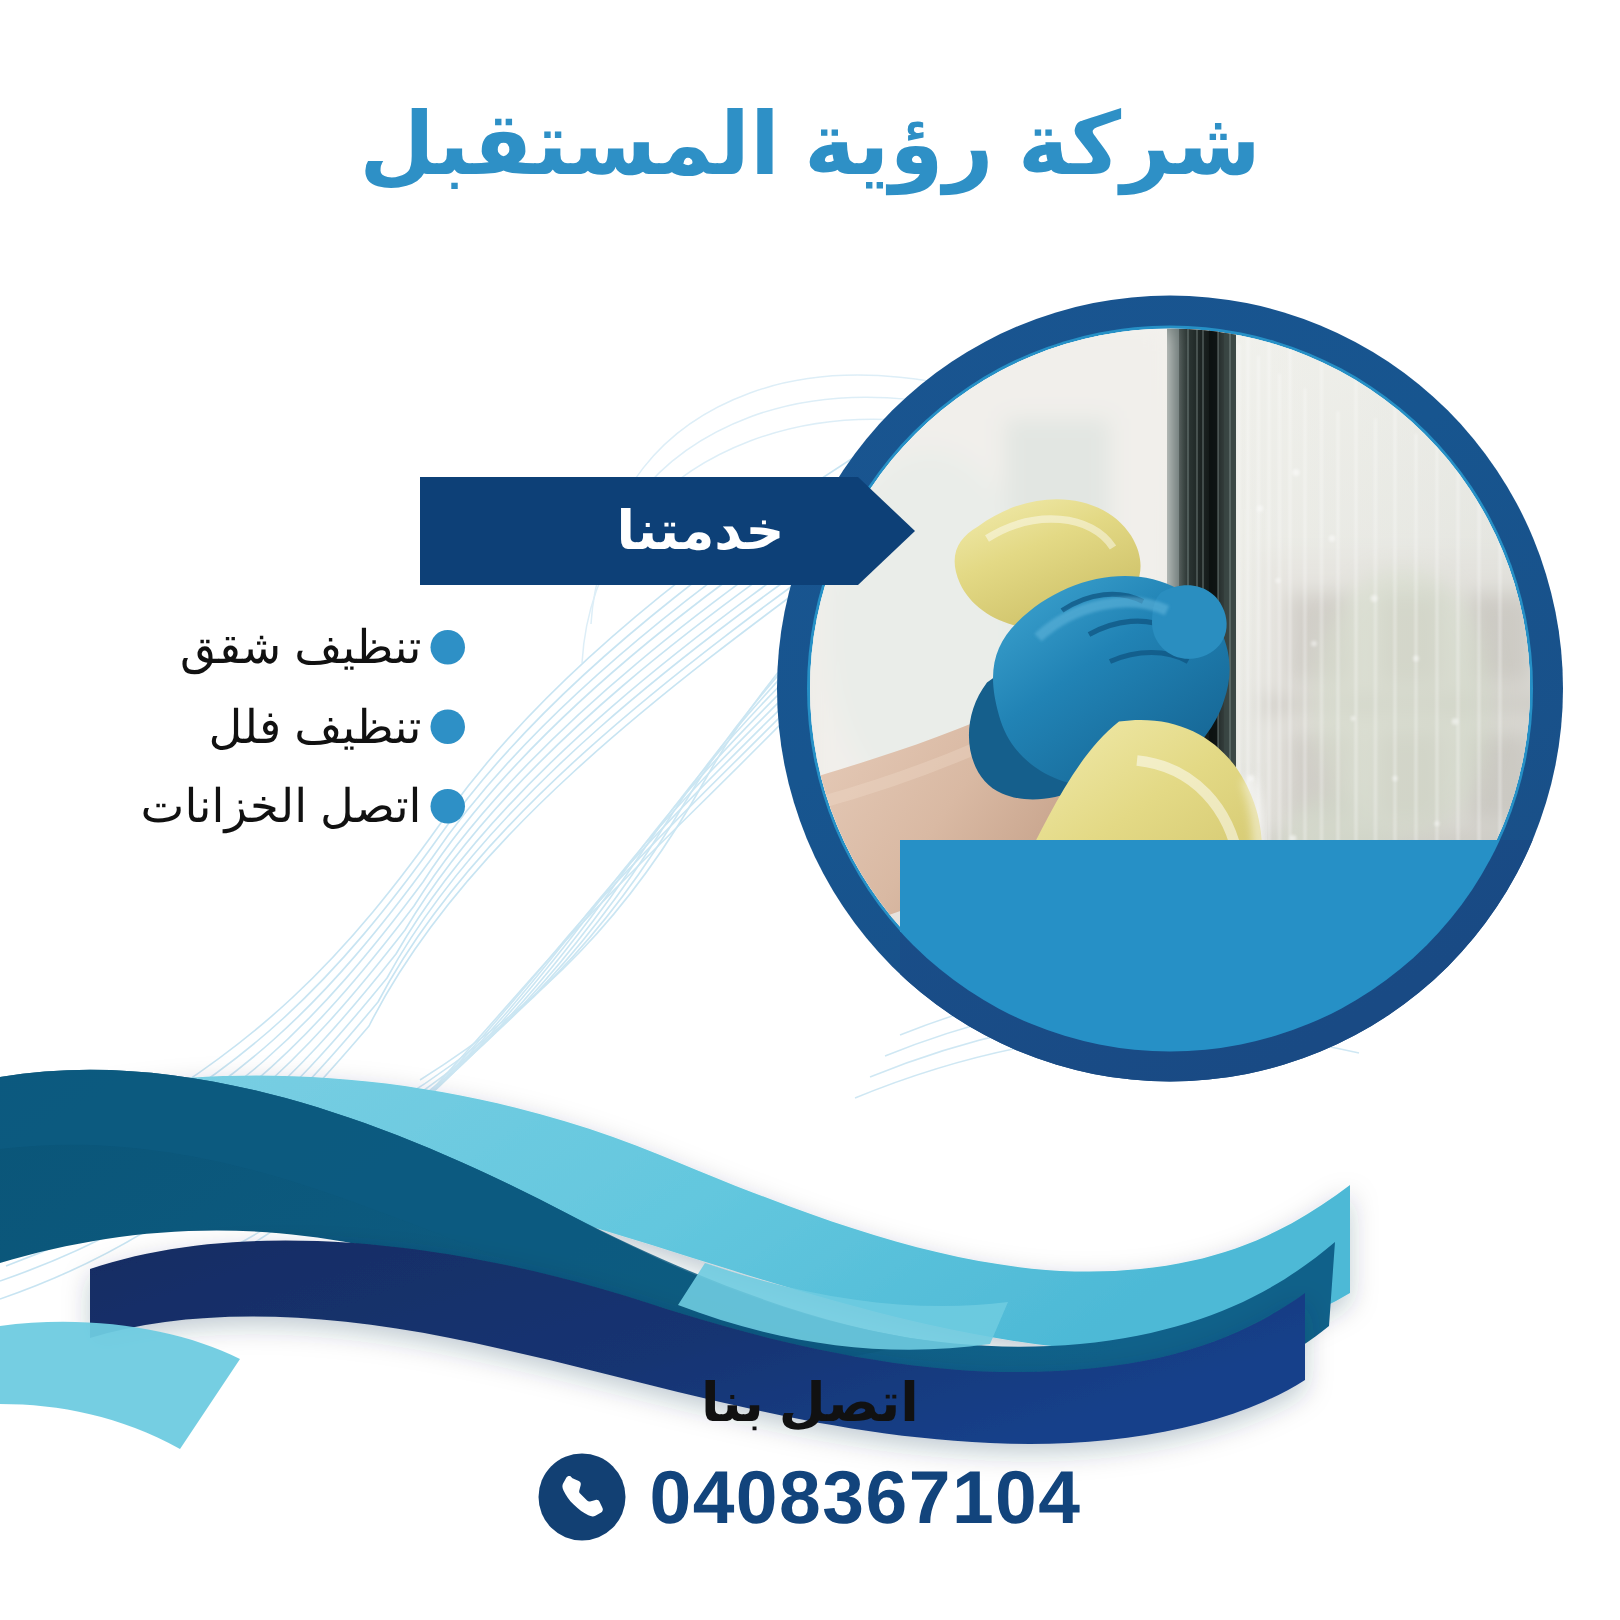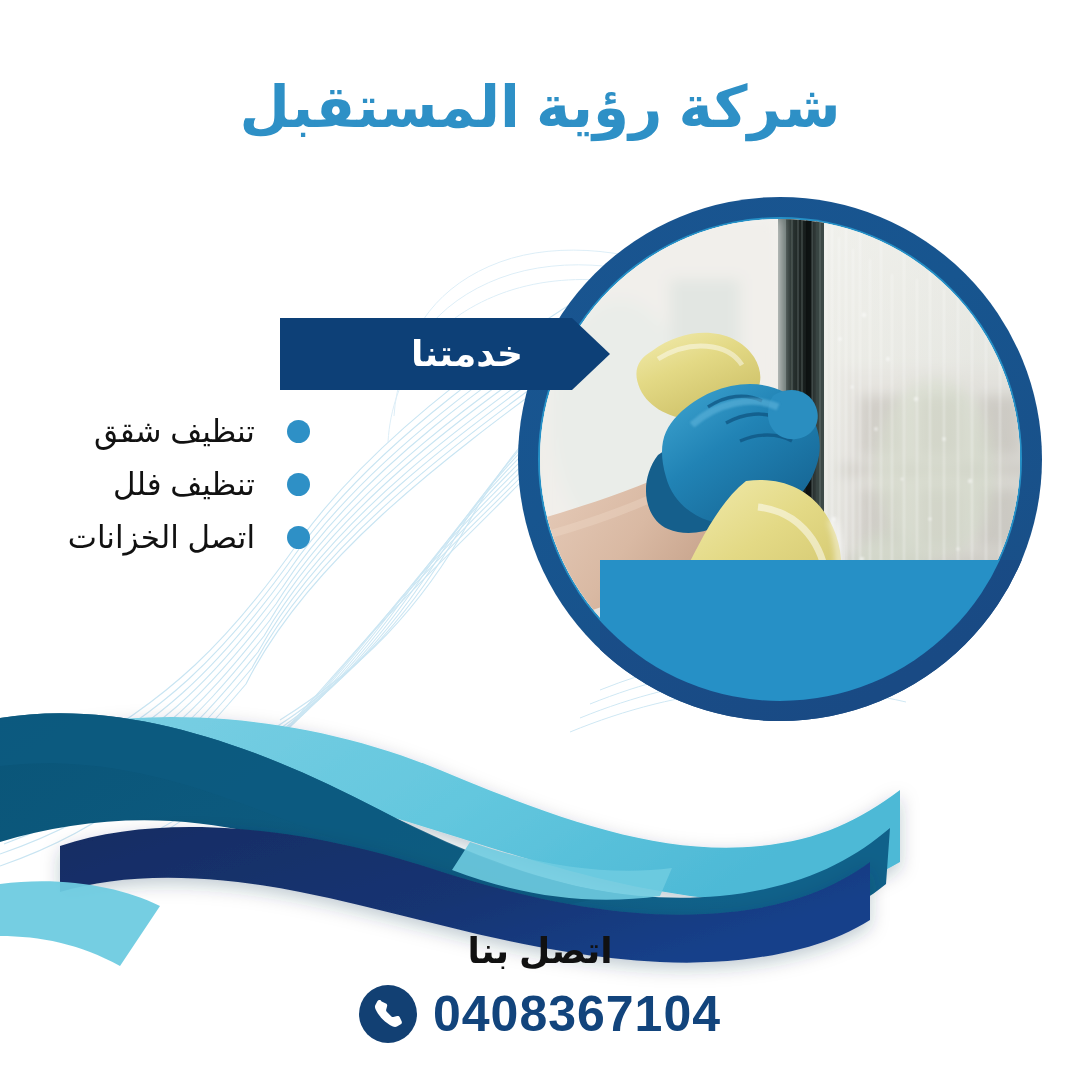--- a/index.html
+++ b/index.html
@@ -39,21 +39,21 @@
     display: block;
     font-size: 62px;
     font-weight: bold;
     line-height: 1.08;
     letter-spacing: -1px;
     color: #124073;
     white-space: nowrap;
   }
   .headline-line2 {
     display: block;
-    margin-top: 20px;
+    margin-top: 10px;
     font-size: 58px;
     font-weight: bold;
     line-height: 1.08;
     letter-spacing: -1px;
     color: #2e90c6;
     white-space: nowrap;
   }
 
   
   .ribbon-wrap {
@@ -85,21 +85,21 @@
     top: 405px;
     right: 770px;
     width: 250px;
     z-index: 7;
     direction: rtl;
   }
   .service-item {
     display: flex;
     align-items: center;
     justify-content: flex-start;
-    gap: 32px;
+    gap: 6px;
     height: 53px;
   }
   .service-bullet {
     flex: 0 0 auto;
     width: 23px;
     height: 23px;
     border-radius: 50%;
     background: #2e90c6;
   }
   .service-text {
@@ -144,21 +144,20 @@
 
   
   .contact {
     position: absolute;
     left: 0;
     right: 0;
     top: 915px;
     text-align: center;
     z-index: 8;
     direction: rtl;
-    margin-top: 16px;
   }
   .contact-label {
     font-size: 36px;
     font-weight: bold;
     color: #111111;
     line-height: 1.1;
   }
   .contact-row {
     margin-top: 14px;
     display: flex;

